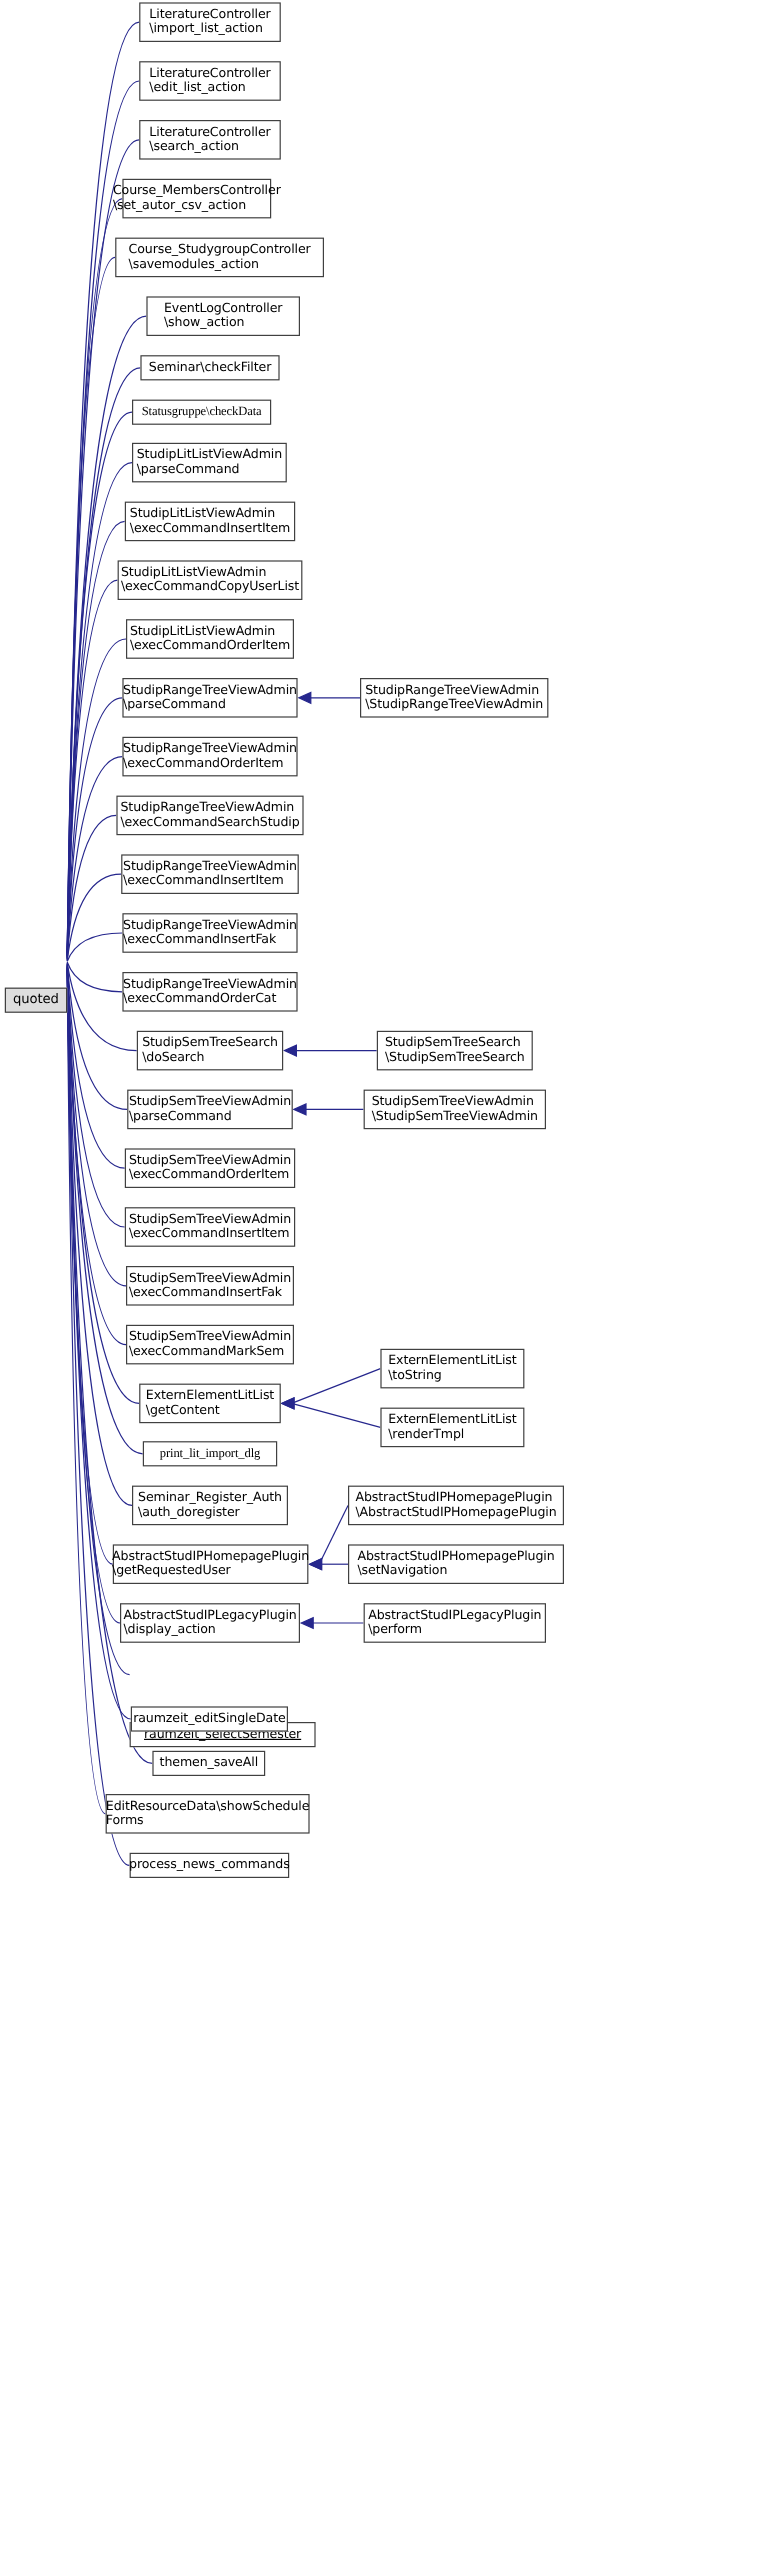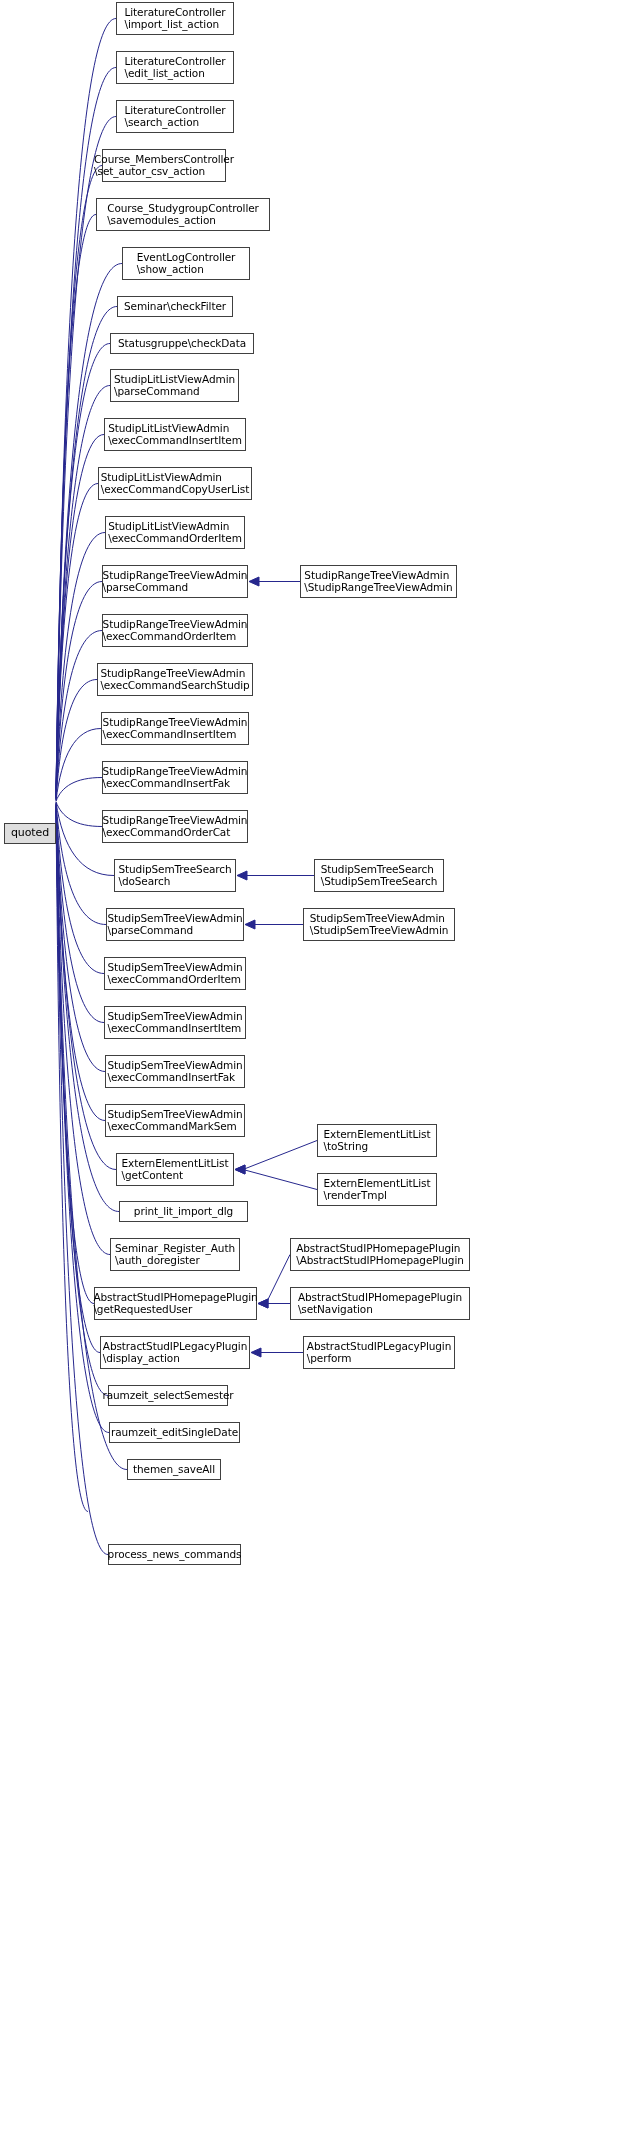--- a/index.html
+++ b/index.html
@@ -111,21 +111,21 @@
 \edit_list_action</div>
     <div class="node" style="left: 116px; top: 100px; width: 118px; height: 33px;">LiteratureController
 \search_action</div>
     <div class="node" style="left: 102px; top: 149px; width: 124px; height: 33px;">Course_MembersController
 \set_autor_csv_action</div>
     <div class="node" style="left: 96px; top: 198px; width: 174px; height: 33px;">Course_StudygroupController
 \savemodules_action</div>
     <div class="node" style="left: 122px; top: 247px; width: 128px; height: 33px;">EventLogController
 \show_action</div>
     <div class="node" style="left: 117px; top: 296px; width: 116px; height: 21px;">Seminar\checkFilter</div>
-    <div class="node" style="left: 110px; top: 333px; width: 144px; height: 21px;">Statusgruppe\checkData</div>
+    <div class="node" style="left: 110px; top: 333px; width: 116px; height: 21px; font-family: Liberation Serif, serif;">Statusgruppe\checkData</div>
     <div class="node" style="left: 110px; top: 369px; width: 129px; height: 33px;">StudipLitListViewAdmin
 \parseCommand</div>
     <div class="node" style="left: 104px; top: 418px; width: 142px; height: 33px;">StudipLitListViewAdmin
 \execCommandInsertItem</div>
     <div class="node" style="left: 98px; top: 467px; width: 154px; height: 33px;">StudipLitListViewAdmin
 \execCommandCopyUserList</div>
     <div class="node" style="left: 105px; top: 516px; width: 140px; height: 33px;">StudipLitListViewAdmin
 \execCommandOrderItem</div>
     <div class="node" style="left: 102px; top: 565px; width: 146px; height: 33px;">StudipRangeTreeViewAdmin
 \parseCommand</div>
@@ -146,30 +146,32 @@
     <div class="node" style="left: 104px; top: 957px; width: 142px; height: 33px;">StudipSemTreeViewAdmin
 \execCommandOrderItem</div>
     <div class="node" style="left: 104px; top: 1006px; width: 142px; height: 33px;">StudipSemTreeViewAdmin
 \execCommandInsertItem</div>
     <div class="node" style="left: 105px; top: 1055px; width: 140px; height: 33px;">StudipSemTreeViewAdmin
 \execCommandInsertFak</div>
     <div class="node" style="left: 105px; top: 1104px; width: 140px; height: 33px;">StudipSemTreeViewAdmin
 \execCommandMarkSem</div>
     <div class="node" style="left: 116px; top: 1153px; width: 118px; height: 33px;">ExternElementLitList
 \getContent</div>
-    <div class="node" style="left: 119px; top: 1201px; width: 129px; height: 21px;">print_lit_import_dlg</div>
+    <div class="node" style="left: 119px; top: 1201px; width: 112px; height: 21px; font-family: Liberation Serif, serif;">print_lit_import_dlg</div>
     <div class="node" style="left: 110px; top: 1238px; width: 130px; height: 33px;">Seminar_Register_Auth
 \auth_doregister</div>
     <div class="node" style="left: 94px; top: 1287px; width: 163px; height: 33px;">AbstractStudIPHomepagePlugin
 \getRequestedUser</div>
     <div class="node" style="left: 100px; top: 1336px; width: 150px; height: 33px;">AbstractStudIPLegacyPlugin
 \display_action</div>
-    <div class="node" style="left: 108px; top: 1385px; width: 120px; height: 21px;">raumzeit_selectSemester</div>
+    <div class="node" style="left: 108px; top: 1435px; width: 155px; height: 21px; text-decoration: underline;">raumzeit_selectSemester</div>
     <div class="node" style="left: 109px; top: 1422px; width: 131px; height: 21px;">raumzeit_editSingleDate</div>
     <div class="node" style="left: 127px; top: 1459px; width: 94px; height: 21px;">themen_saveAll</div>
+    <div class="node" style="left: 88px; top: 1495px; width: 170px; height: 33px;">EditResourceData\showSchedule
+Forms</div>
     <div class="node" style="left: 108px; top: 1544px; width: 133px; height: 21px;">process_news_commands</div>
     <div class="node" style="left: 300px; top: 565px; width: 157px; height: 33px;">StudipRangeTreeViewAdmin
 \StudipRangeTreeViewAdmin</div>
     <div class="node" style="left: 314px; top: 859px; width: 130px; height: 33px;">StudipSemTreeSearch
 \StudipSemTreeSearch</div>
     <div class="node" style="left: 303px; top: 908px; width: 152px; height: 33px;">StudipSemTreeViewAdmin
 \StudipSemTreeViewAdmin</div>
     <div class="node" style="left: 317px; top: 1124px; width: 120px; height: 33px;">ExternElementLitList
 \toString</div>
     <div class="node" style="left: 317px; top: 1173px; width: 120px; height: 33px;">ExternElementLitList

